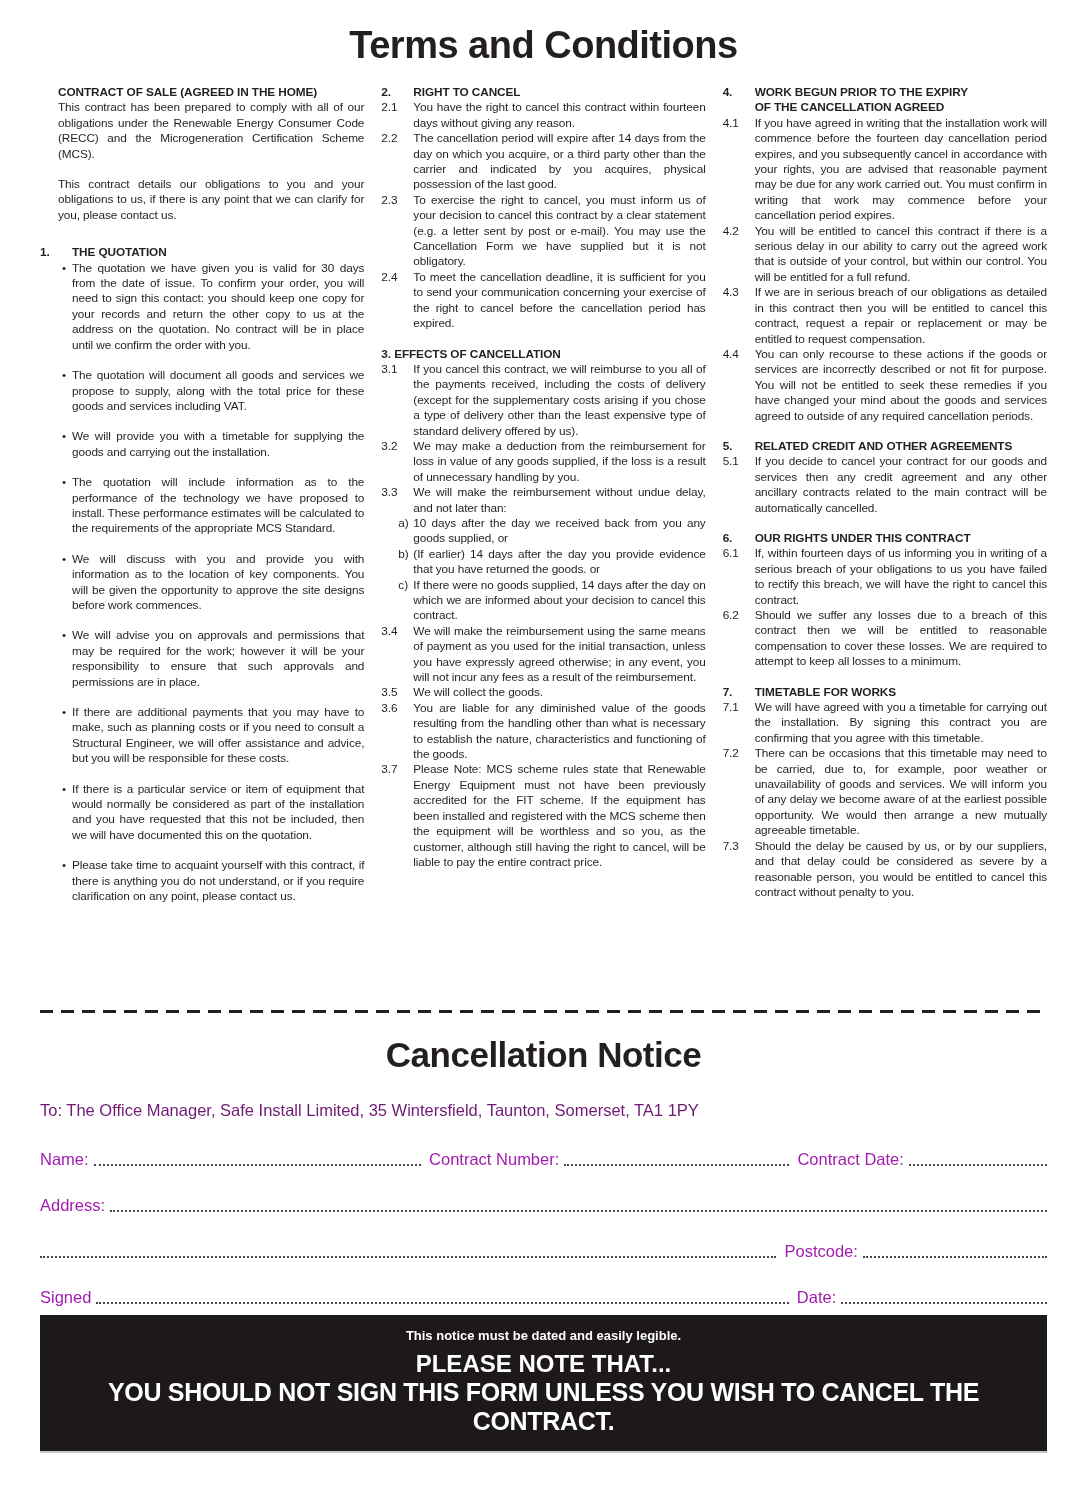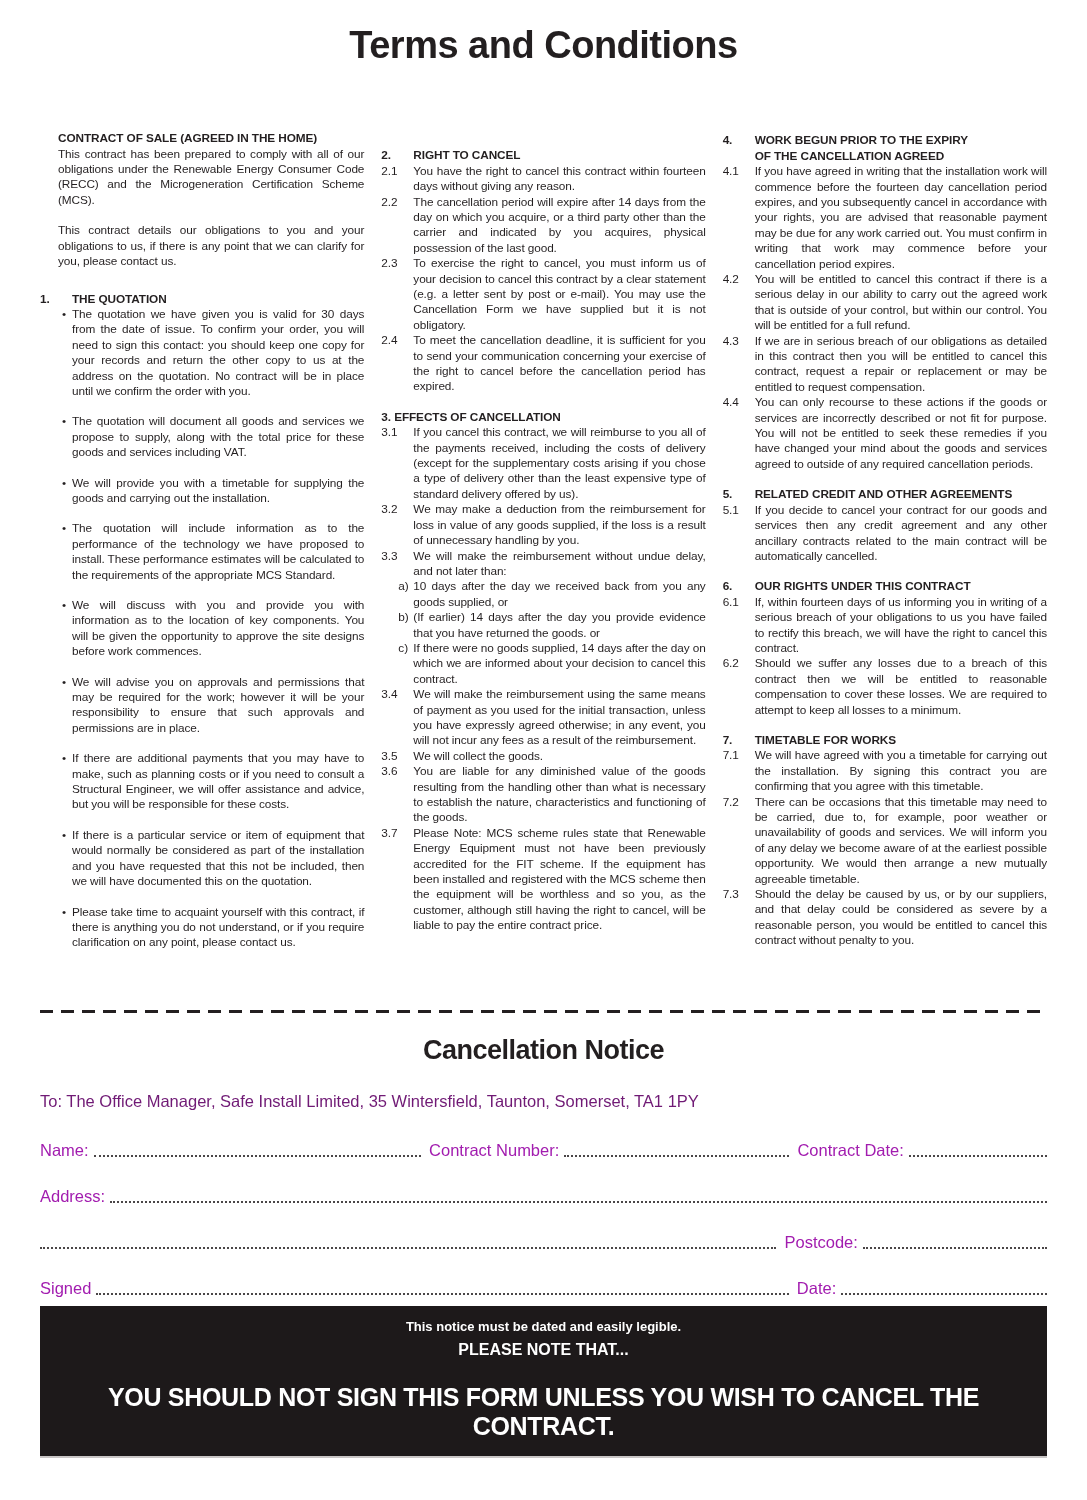--- a/index.html
+++ b/index.html
@@ -11,21 +11,21 @@
   }
   .page { padding:16px 40px 0 40px; }
 
   
   .doc-title {
     text-align:center; font-size:38px; font-weight:bold;
     letter-spacing:-0.5px; margin:8px 0 18px 0;
   }
 
   
-  .columns { display:flex; gap:17px; height:912px; overflow:hidden;align-items:center; }
+  .columns { display:flex; gap:17px; height:912px; overflow:hidden; }
   .col { flex:1 1 0; font-size:11.8px; line-height:15.4px; text-align:justify; letter-spacing:-0.1px; }
 
   .intro { margin-left:18px; }
   .intro-head { font-weight:bold; }
   .intro p { margin:0 0 0 0; }
   .vgap { height:15px; }
   .vgap-lg { height:22px; }
 
   .sec-head { display:flex; font-weight:bold; }
   .sec-head .snum { width:32px; flex-shrink:0; }
@@ -46,40 +46,40 @@
   .bullet + .bullet, .bullet-gap { margin-top:15px; }
 
   
   .dashed-divider {
     height:3px; margin-top:13px;
     background:repeating-linear-gradient(90deg,#231f20 0 13px, transparent 13px 21px);
   }
 
   
   .cn-title {
-    text-align:center; font-size:27px; font-weight:bold;
+    text-align:center; font-size:35px; font-weight:bold;
     letter-spacing:-0.5px; margin:22px 0 26px 0;
   }
   .cn-text { font-size:16.5px; color:#701a75; }
   .to-line { margin:0 0 30px 0; }
   .iwe { line-height:31px; margin:0 0 26px 0; }
 
   .form-row { display:flex; align-items:flex-end; font-size:16.5px; color:#a21caf; margin-top:27px; }
   .form-row .lead { white-space:nowrap; padding-right:5px; line-height:19px; }
   .form-row .lead2 { white-space:nowrap; padding:0 5px 0 8px; line-height:19px; }
   .dotfill { border-bottom:2px dotted #4a4647; margin-bottom:3px; height:1px; }
 
   
   .warning-box {
     margin-top:8px; background:#1d191a; color:#ffffff;
     text-align:center; padding:11px 8px 15px 8px;
     border-bottom:2px solid #c9c6c6;
   }
   .w1 { font-size:13px; font-weight:bold; margin:2px 0 7px 0; }
-  .w2 { font-size:16px; font-weight:bold; margin:0 0 24px 0; }
+  .w2 { font-size:24px; font-weight:bold; margin:0 0 0 0; }
   .w3 { font-size:25px; font-weight:bold; letter-spacing:-0.3px; }
 </style>
 </head>
 <body>
 
 <div class="page">
 
   <h1 class="doc-title">Terms and Conditions</h1>
 
   <div class="columns">

